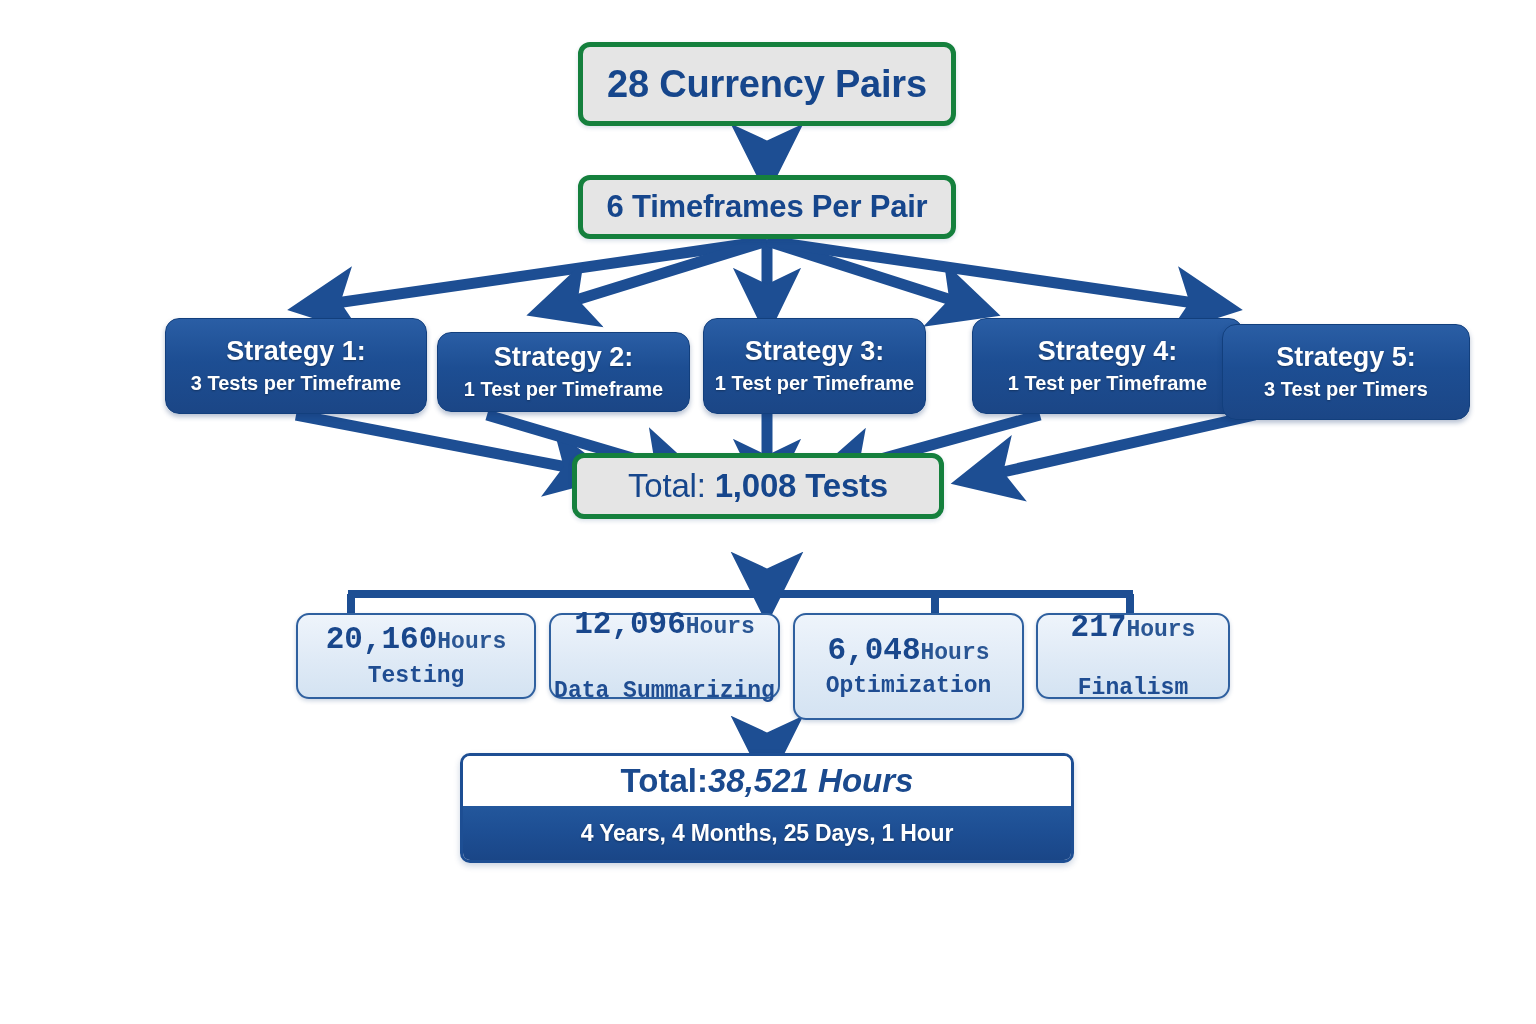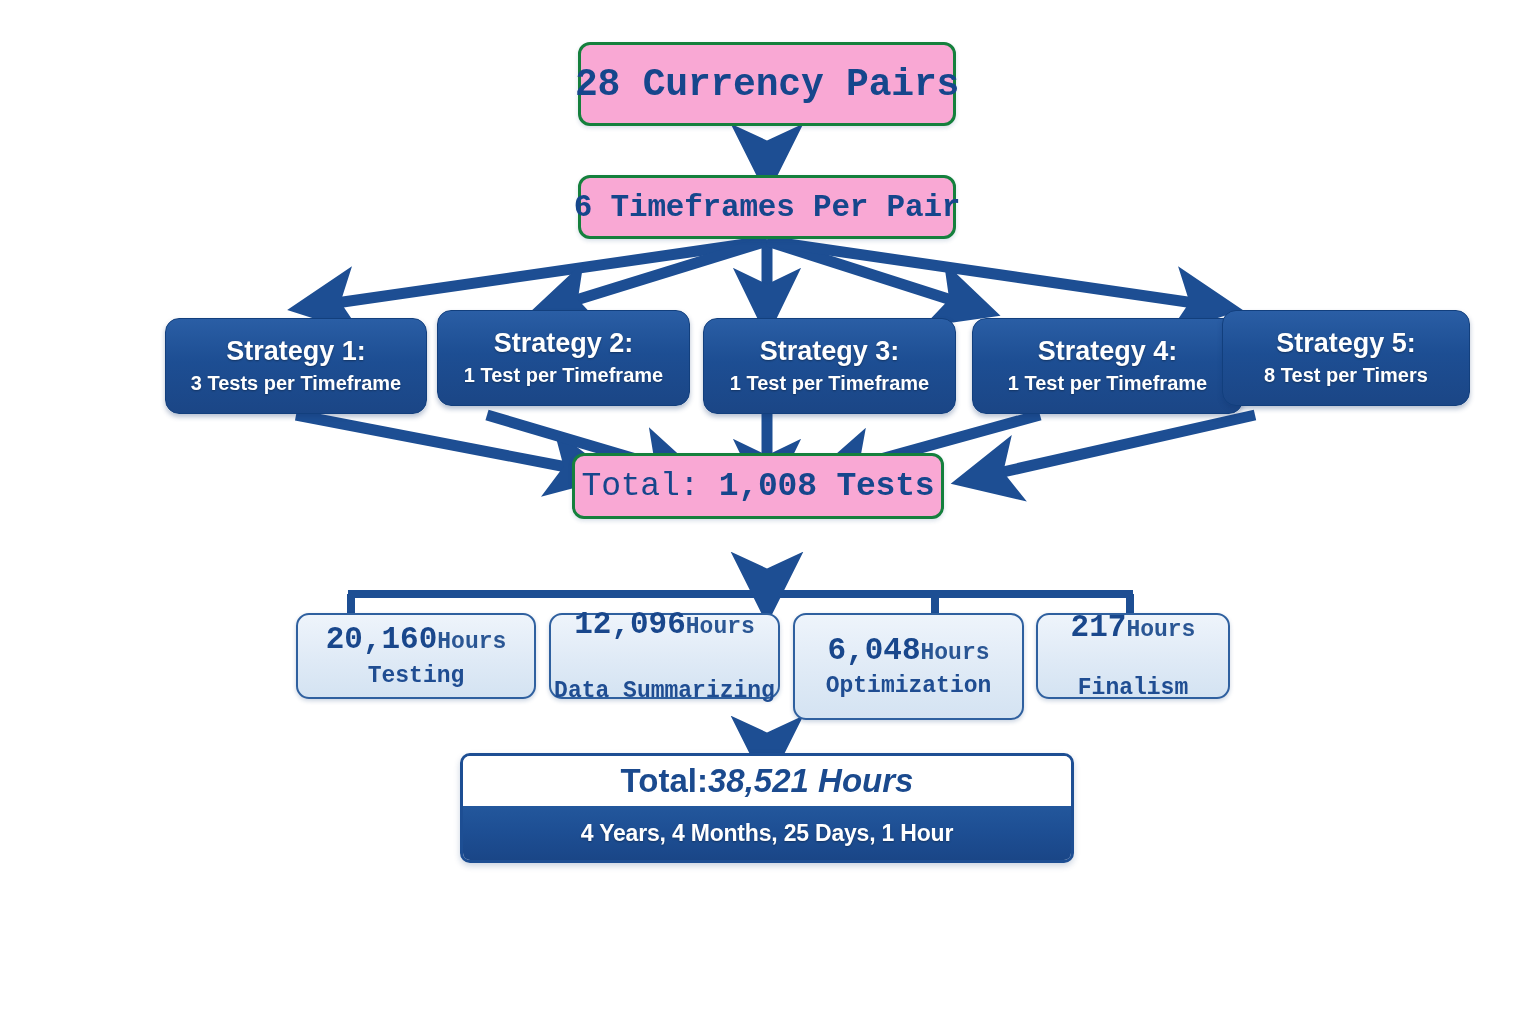--- a/index.html
+++ b/index.html
@@ -33,25 +33,24 @@
     display: flex;
     flex-direction: column;
     align-items: center;
     justify-content: center;
     text-align: center;
     border-radius: 12px;
   }
 
   
   .box-outline {
-    background: #f9a8d4;
-    border: 3px solid #15803d;
+    background: #e5e5e5;
+    border: 5px solid #15803d;
     color: #16468c;
     box-shadow: 0 2px 4px rgba(20,60,120,0.16);
-    font-family: Liberation Mono, monospace;
   }
   .box-outline .line-main {
     font-weight: bold;
     letter-spacing: -0.2px;
     white-space: nowrap;
   }
 
   
   .box-filled {
     background: linear-gradient(180deg, #2a5ea5 0%, #1d4e93 45%, #1b4686 100%);
@@ -215,38 +214,38 @@
 
   <div class="node box-outline" id="node-timeframes" style="left:578px; top:175px; width:378px; height:64px;">
     <span class="line-main">6 Timeframes Per Pair</span>
   </div>
 
   <div class="node box-filled" style="left:165px; top:318px; width:262px; height:96px;">
     <span class="title">Strategy 1:</span>
     <span class="sub">3 Tests per Timeframe</span>
   </div>
 
-  <div class="node box-filled" style="left:437px; top:310px; width:253px; height:96px;">
+  <div class="node box-filled" style="left:437px; top:332px; width:253px; height:80px;">
     <span class="title">Strategy 2:</span>
     <span class="sub">1 Test per Timeframe</span>
   </div>
 
-  <div class="node box-filled" style="left:703px; top:318px; width:253px; height:96px;">
+  <div class="node box-filled" style="left:703px; top:318px; width:223px; height:96px;">
     <span class="title">Strategy 3:</span>
     <span class="sub">1 Test per Timeframe</span>
   </div>
 
   <div class="node box-filled" style="left:972px; top:318px; width:271px; height:96px;">
     <span class="title">Strategy 4:</span>
     <span class="sub">1 Test per Timeframe</span>
   </div>
 
-  <div class="node box-filled" style="left:1222px; top:310px; width:248px; height:96px;">
+  <div class="node box-filled" style="left:1222px; top:324px; width:248px; height:96px;">
     <span class="title">Strategy 5:</span>
-    <span class="sub">8 Test per Timers</span>
+    <span class="sub">3 Test per Timers</span>
   </div>
 
   <div class="node box-outline" id="node-total-tests" style="left:572px; top:453px; width:372px; height:66px;">
     <span class="line-main"><span class="lead">Total: </span><span>1,008 Tests</span></span>
   </div>
 
   <div class="node box-light" style="left:296px; top:613px; width:240px; height:86px;">
     <span class="hours-line"><span class="num">20,160</span><span class="unit">Hours</span></span>
     <span class="label">Testing</span>
   </div>

